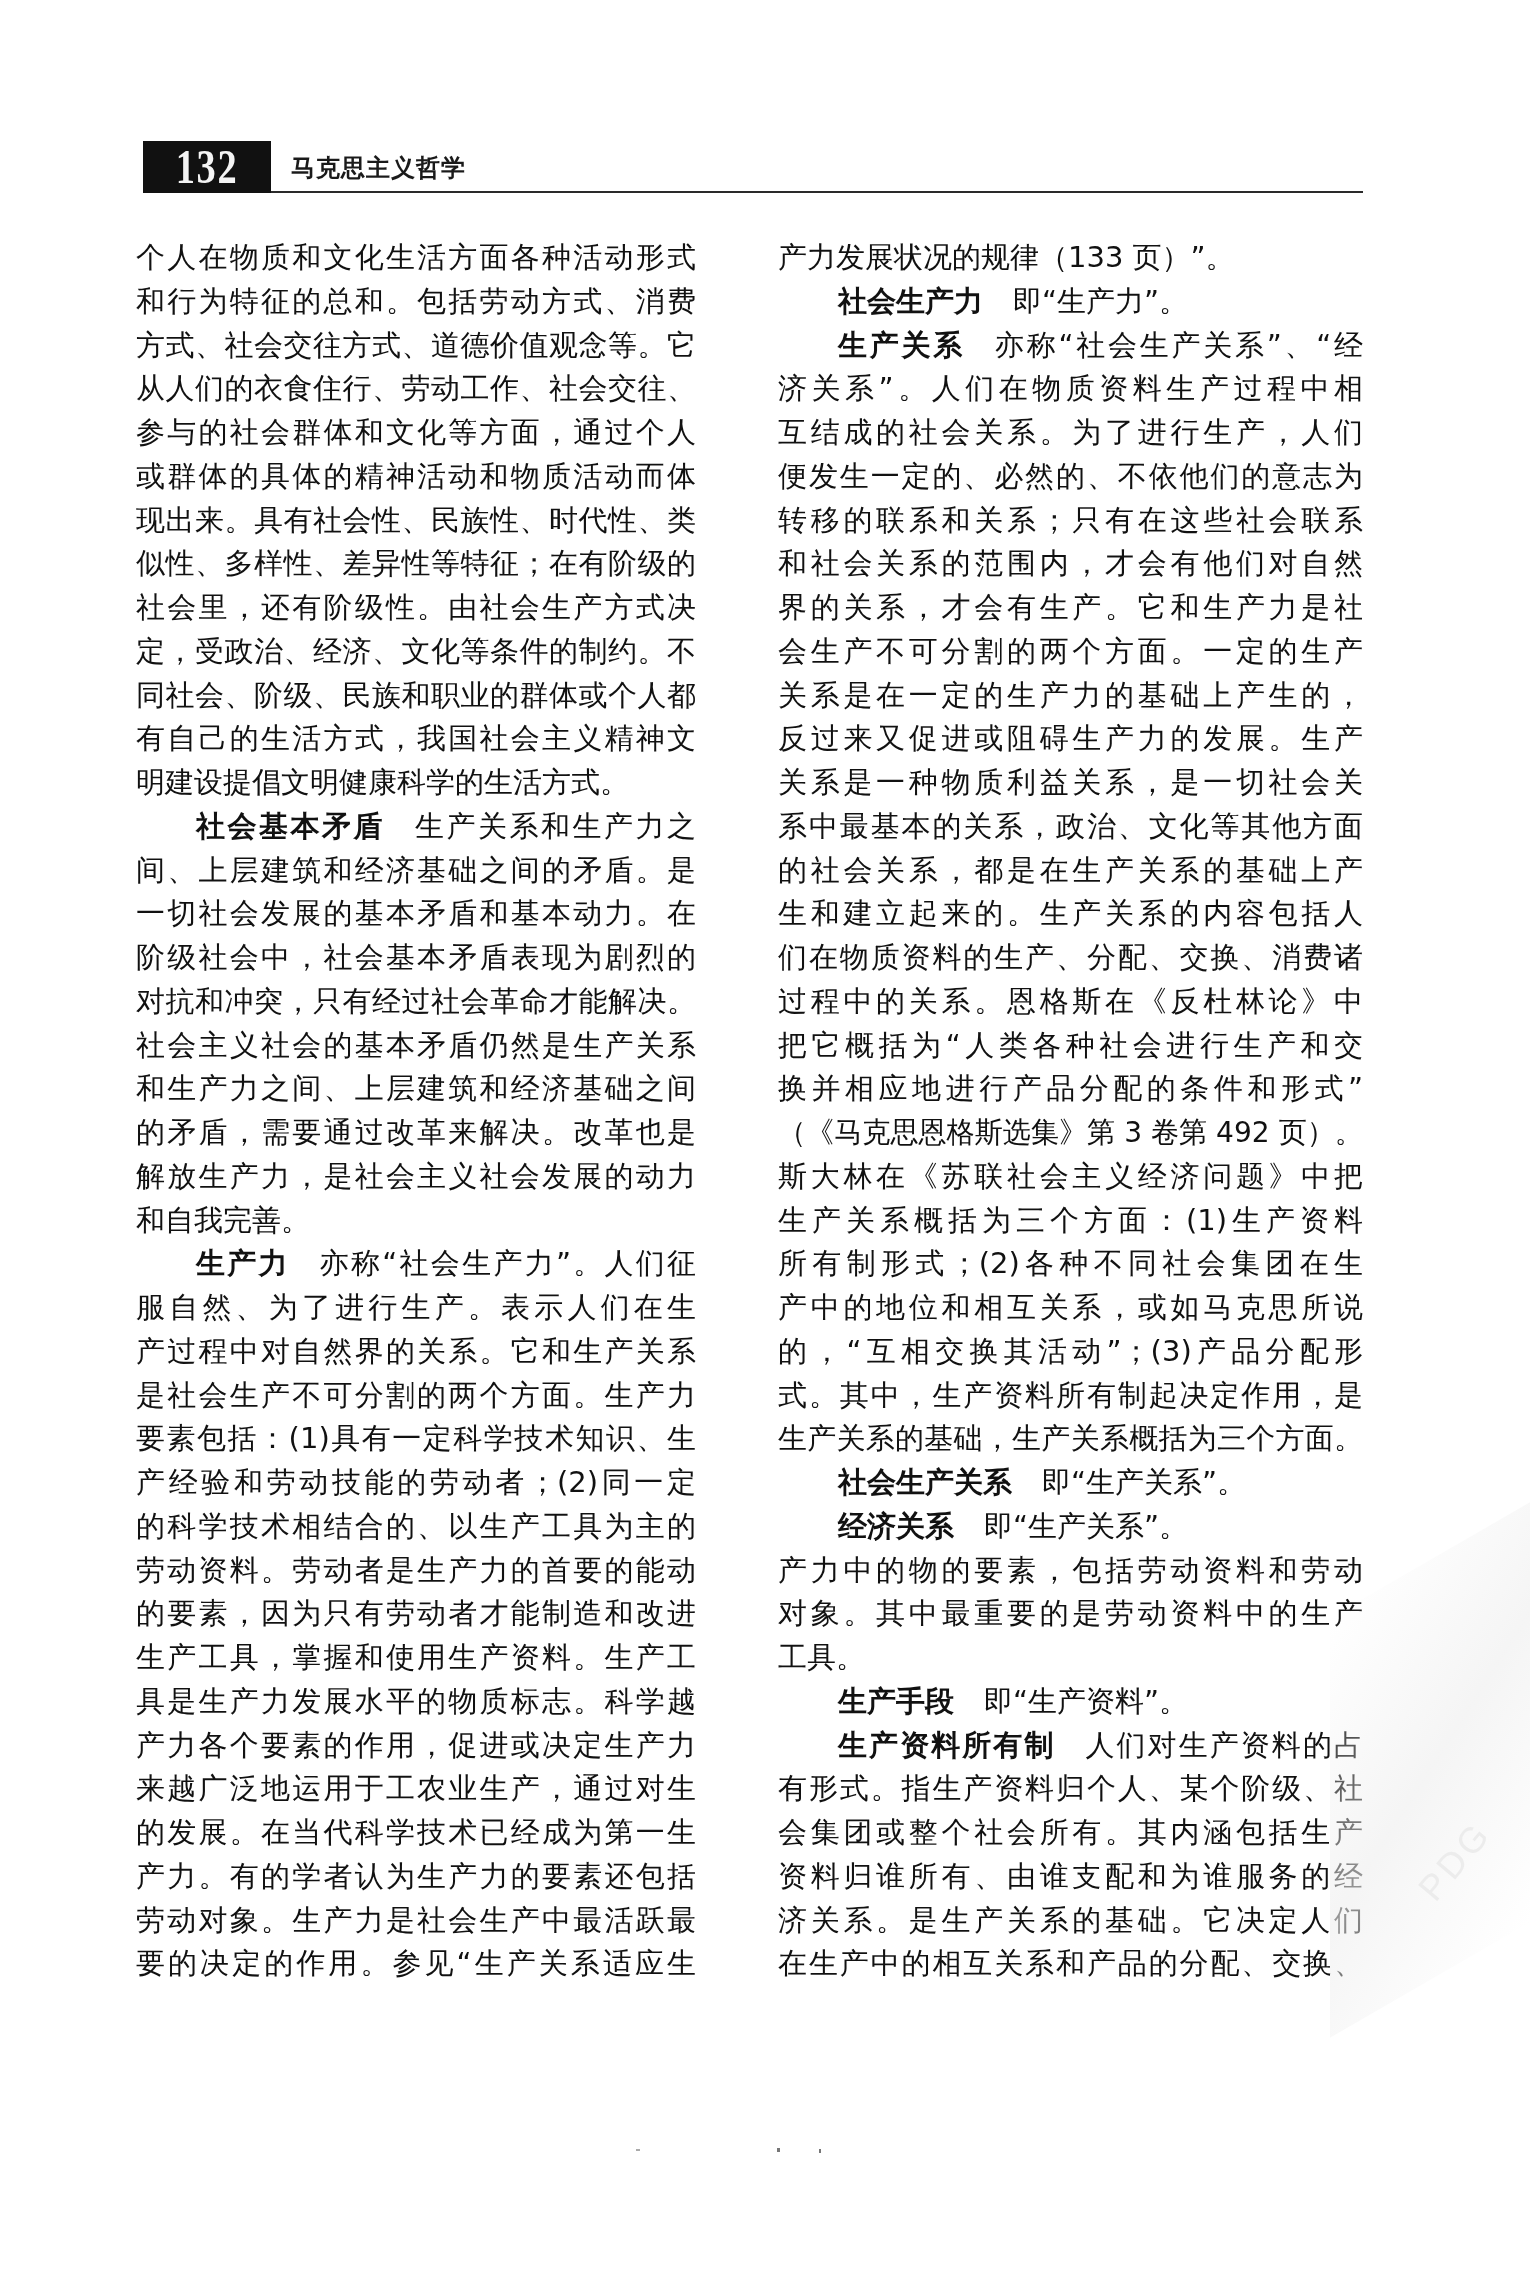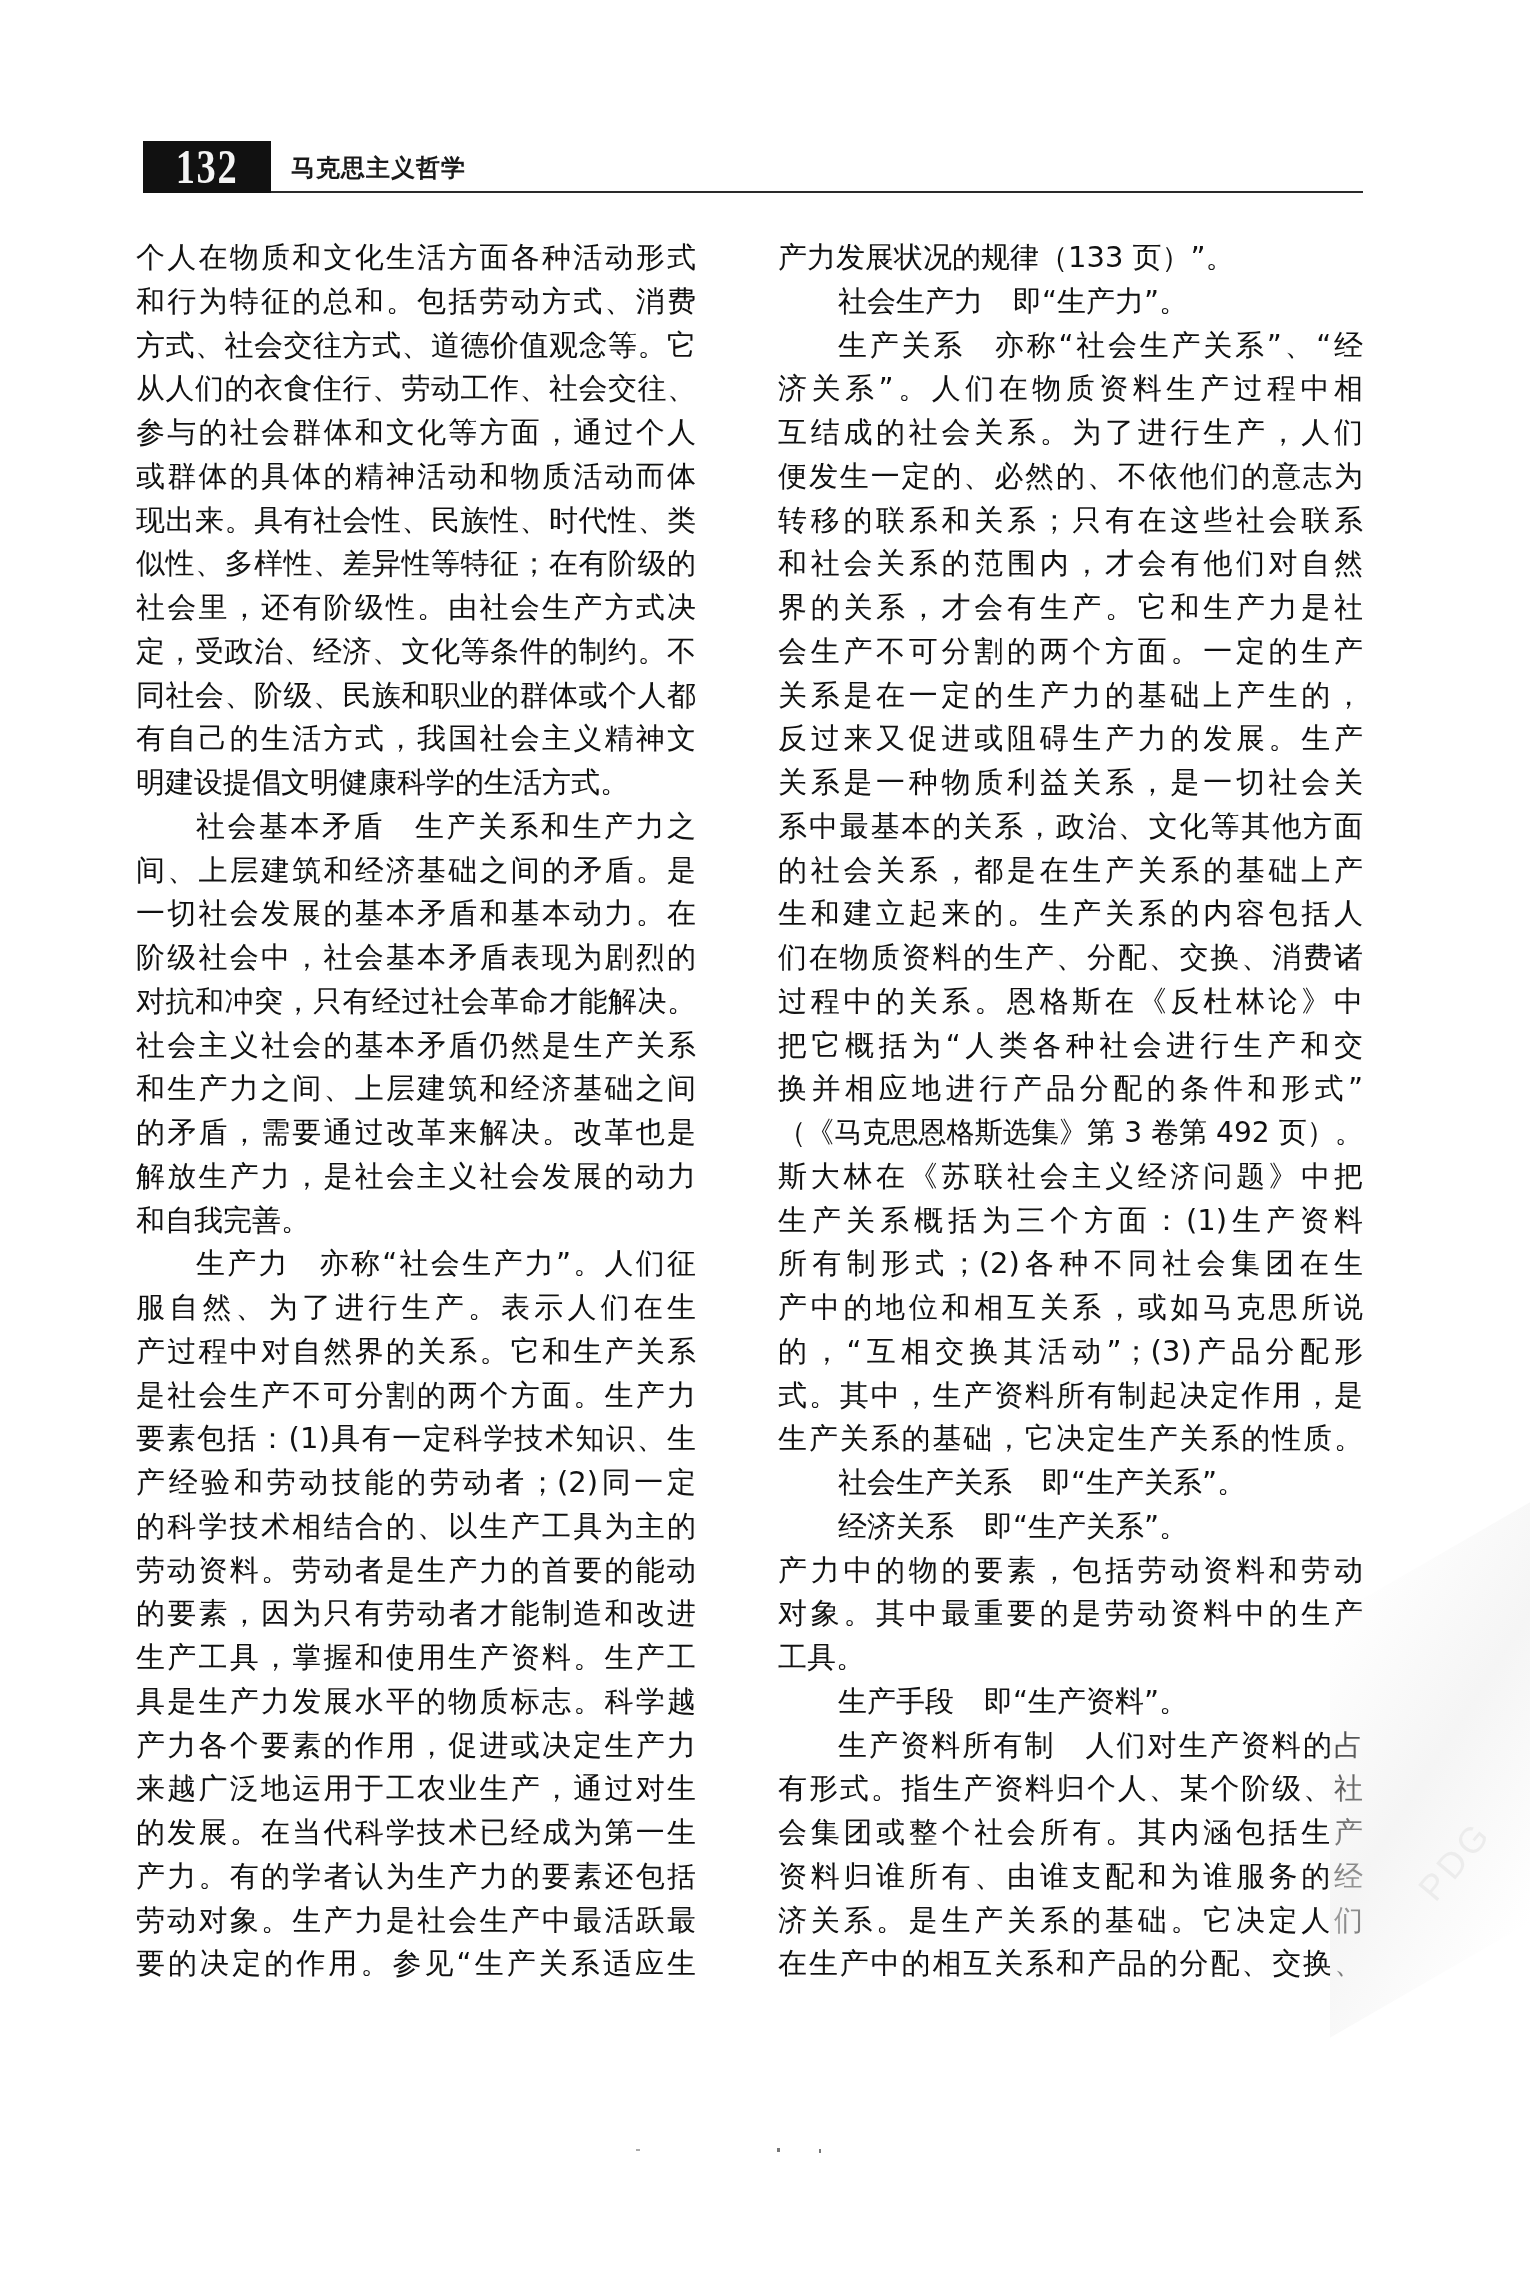--- a/index.html
+++ b/index.html
@@ -23,21 +23,21 @@
   }
   .column { position: absolute; top: 236px; width: 560px; }
   .col-left { left: 136px; }
   .col-right { left: 778px; width: 585px; }
   .line {
     height: 43.75px; line-height: 43.75px; font-size: 29px; white-space: nowrap;
     text-align: justify; text-align-last: justify; overflow: visible;
   }
   .line.short { text-align-last: left; }
   .line.indent { padding-left: 60px; }
-  .term { font-weight: normal; margin-right: 30px; }
+  .term { font-weight: bold; margin-right: 30px; }
   .watermark {
     position: absolute; left: 1330px; top: 1560px; width: 200px; height: 420px;
     background: linear-gradient(135deg, rgba(240,240,240,0) 0%, rgba(238,238,238,0.6) 50%, rgba(240,240,240,0) 100%);
     transform: skewY(-30deg);
   }
   .watermark-text {
     position: absolute; left: 1410px; top: 1840px; font-size: 36px; color: #ececec;
     transform: rotate(-50deg); font-family: "Liberation Sans", sans-serif; letter-spacing: 4px;
   }
   .speck { position: absolute; width: 3px; height: 4px; background: #777; }
@@ -114,21 +114,21 @@
     <div class="line"><span>过程中的关系。恩格斯在《反杜林论》中</span></div>
     <div class="line"><span>把它概括为“人类各种社会进行生产和交</span></div>
     <div class="line"><span>换并相应地进行产品分配的条件和形式”</span></div>
     <div class="line" style="transform: scaleX(0.969); transform-origin: left center;"><span>（《马克思恩格斯选集》第 3 卷第 492 页）。</span></div>
     <div class="line"><span>斯大林在《苏联社会主义经济问题》中把</span></div>
     <div class="line"><span>生产关系概括为三个方面：(1)生产资料</span></div>
     <div class="line"><span>所有制形式；(2)各种不同社会集团在生</span></div>
     <div class="line"><span>产中的地位和相互关系，或如马克思所说</span></div>
     <div class="line"><span>的，“互相交换其活动”；(3)产品分配形</span></div>
     <div class="line"><span>式。其中，生产资料所有制起决定作用，是</span></div>
-    <div class="line"><span>生产关系的基础，它决定生产关系的性质。</span></div>
+    <div class="line"><span>生产关系的基础，生产关系概括为三个方面。</span></div>
     <div class="line indent short"><span class="term">社会生产关系</span><span>即“生产关系”。</span></div>
     <div class="line indent short"><span class="term">经济关系</span><span>即“生产关系”。</span></div>
     <div class="line"><span>产力中的物的要素，包括劳动资料和劳动</span></div>
     <div class="line"><span>对象。其中最重要的是劳动资料中的生产</span></div>
     <div class="line short"><span>工具。</span></div>
     <div class="line indent short"><span class="term">生产手段</span><span>即“生产资料”。</span></div>
     <div class="line indent" style="transform: scaleX(1); transform-origin: left center;"><span class="term">生产资料所有制</span><span>人们对生产资料的占</span></div>
     <div class="line"><span>有形式。指生产资料归个人、某个阶级、社</span></div>
     <div class="line"><span>会集团或整个社会所有。其内涵包括生产</span></div>
     <div class="line"><span>资料归谁所有、由谁支配和为谁服务的经</span></div>

